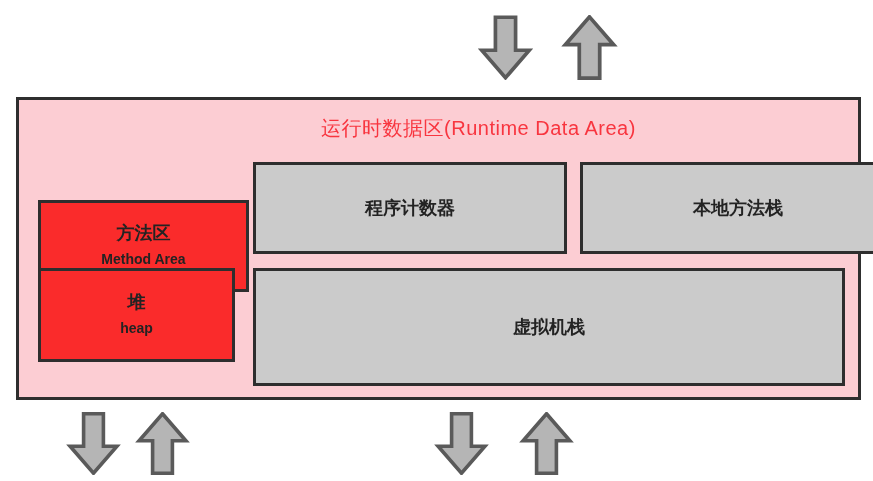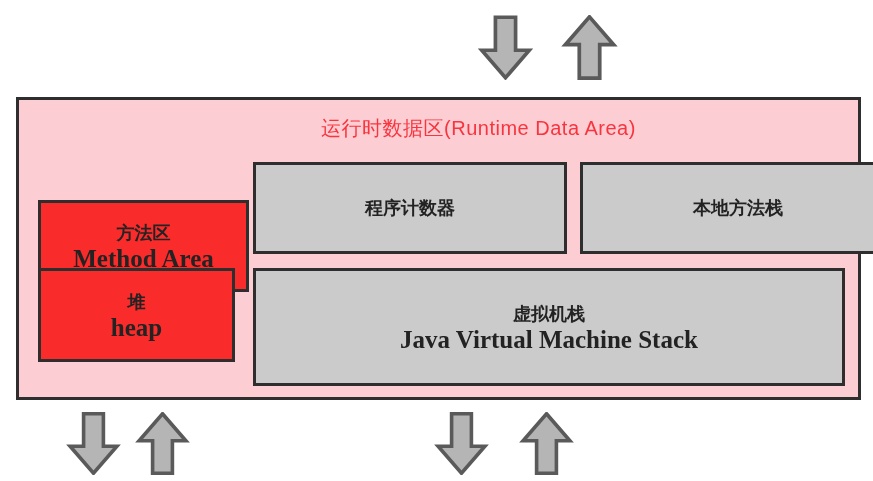--- a/index.html
+++ b/index.html
@@ -47,21 +47,21 @@
     align-items:center;
     justify-content:center;
     text-align:center;
     color:var(--text-dark);
     font-weight:700;
     box-sizing:border-box;
   }
   .box.red{background:var(--highlight-red);}
   .box.gray{background:var(--box-gray);}
   .box .zh{font-size:18px;line-height:26px;}
-  .box .en{font-size:25px;line-height:26px;font-family:Liberation Serif, serif;}
+  .box .en{font-size:14px;line-height:26px;}
 
   .arrow{position:absolute;}
   .arrow polygon{
     fill:var(--arrow-fill);
     stroke:var(--arrow-stroke);
     stroke-width:4;
   }
 </style>
 </head>
 <body>
@@ -91,21 +91,20 @@
       <div class="zh">本地方法栈</div>
     </div>
 
     <div class="box red" style="left:19px;top:168px;width:197px;height:94px;">
       <div class="zh">堆</div>
       <div class="en">heap</div>
     </div>
 
     <div class="box gray" style="left:234px;top:168px;width:592px;height:118px;">
       <div class="zh">虚拟机栈</div>
-      <div class="en">Java Virtual Machine Stack</div>
     </div>
   </div>
 
   <svg class="arrow" style="left:66px;top:412px;" width="55" height="63" viewBox="0 0 60 70">
     <polygon points="19,2 41,2 41,38 56,38 30,68 4,38 19,38"></polygon>
   </svg>
   <svg class="arrow" style="left:134px;top:412px;" width="57" height="63" viewBox="0 0 60 70">
     <polygon points="30,2 56,32 41,32 41,68 19,68 19,32 4,32"></polygon>
   </svg>
 

